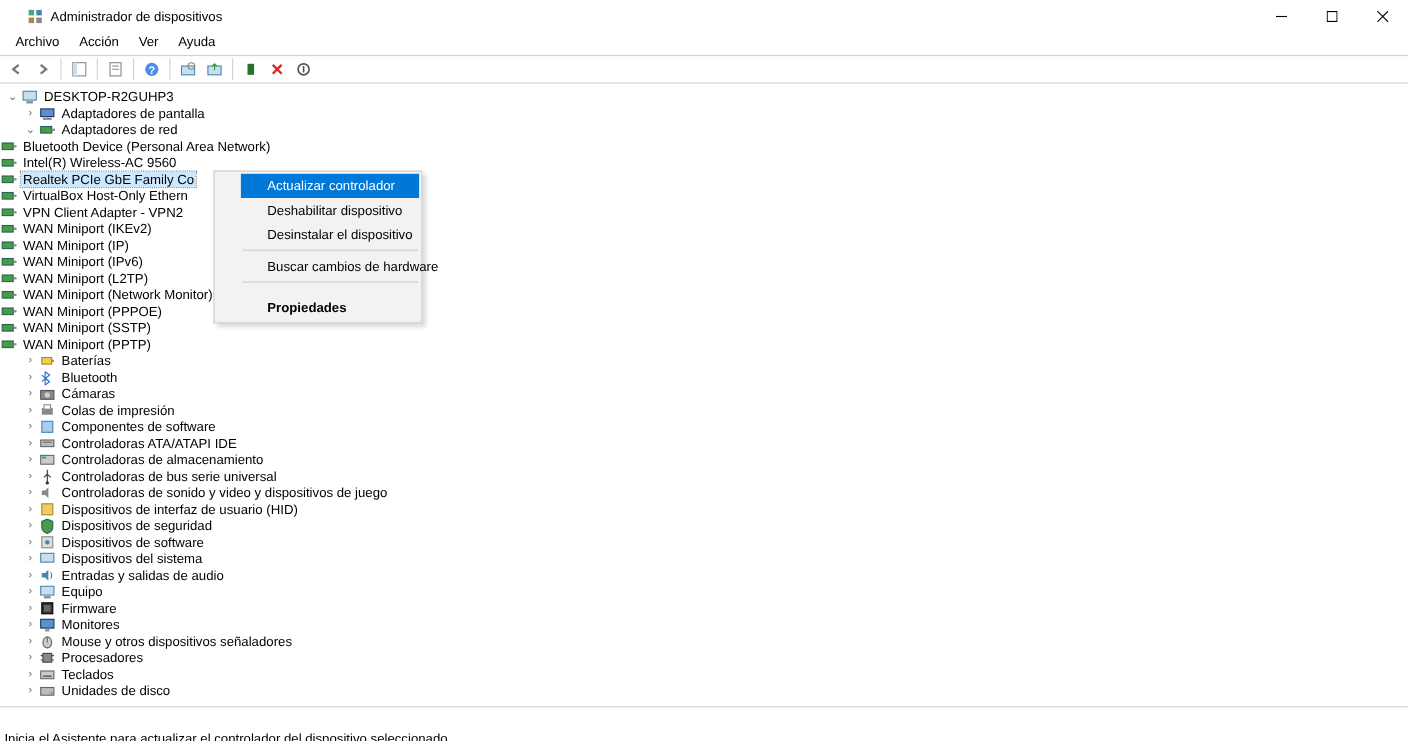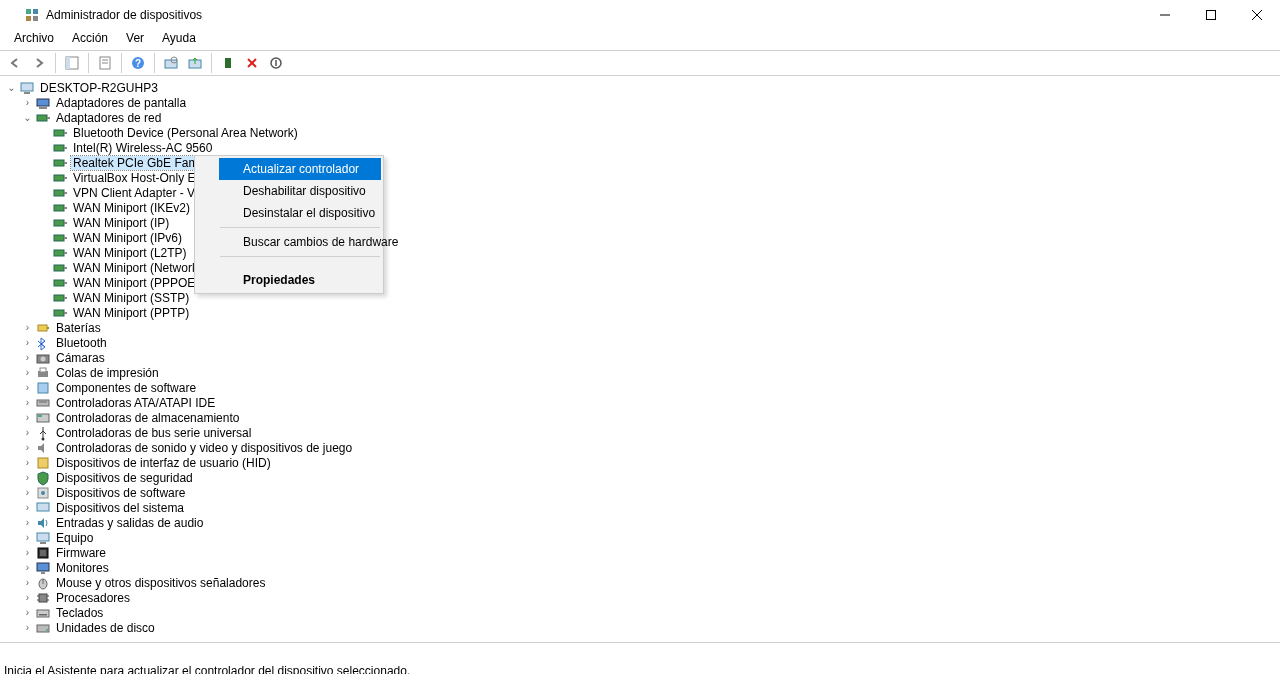--- a/index.html
+++ b/index.html
@@ -18,21 +18,21 @@
 .toolbar { height: 26px; border-top: 1px solid #d0d0d0; border-bottom: 1px solid #d0d0d0; display: flex; align-items: center; padding: 0 4px; gap: 2px; background: #fff; }
 .tbtn { width: 22px; height: 22px; display: flex; align-items: center; justify-content: center; border: 1px solid transparent; cursor: default; }
 .tbsep { width: 1px; height: 20px; background: #d0d0d0; margin: 0 3px; }
 
 .content { position: relative; padding: 4px 0 0 0; overflow: hidden; height: calc(100% - 30px - 20px - 26px - 18px); }
 .tree { list-style: none; }
 .tree ul { list-style: none; }
 .row { display: flex; align-items: center; height: 15px; font-size: 12px; white-space: nowrap; cursor: default; }
 .row.root { padding-left: 6px; }
 .row.cat { padding-left: 22px; }
-.row.dev { padding-left: 52px; }
+.row.dev { }
 .expander { width: 11px; height: 11px; display: inline-flex; align-items: center; justify-content: center; margin-right: 2px; font-size: 10px; color: #6a6a6a; }
 .node-icon { width: 16px; height: 16px; display: inline-flex; align-items: center; justify-content: center; margin-right: 3px; }
 .row.dev.selected .label { background: #cce8ff; outline: 1px dotted #888; }
 .label { padding: 0 2px; }
 
 .ctxmenu { position: absolute; background: #f2f2f2; border: 1px solid #cccccc; box-shadow: 3px 3px 4px rgba(0,0,0,0.15); padding: 2px; font-size: 12px; z-index: 10; }
 .ctxitem { padding: 4px 28px 4px 24px; cursor: default; white-space: nowrap; }
 .ctxitem.highlight { background: #0078d7; color: #fff; }
 .ctxitem.bold { font-weight: bold; margin-top: 12px; }
 .ctxsep { height: 1px; background: #d0d0d0; margin: 3px 1px; }

